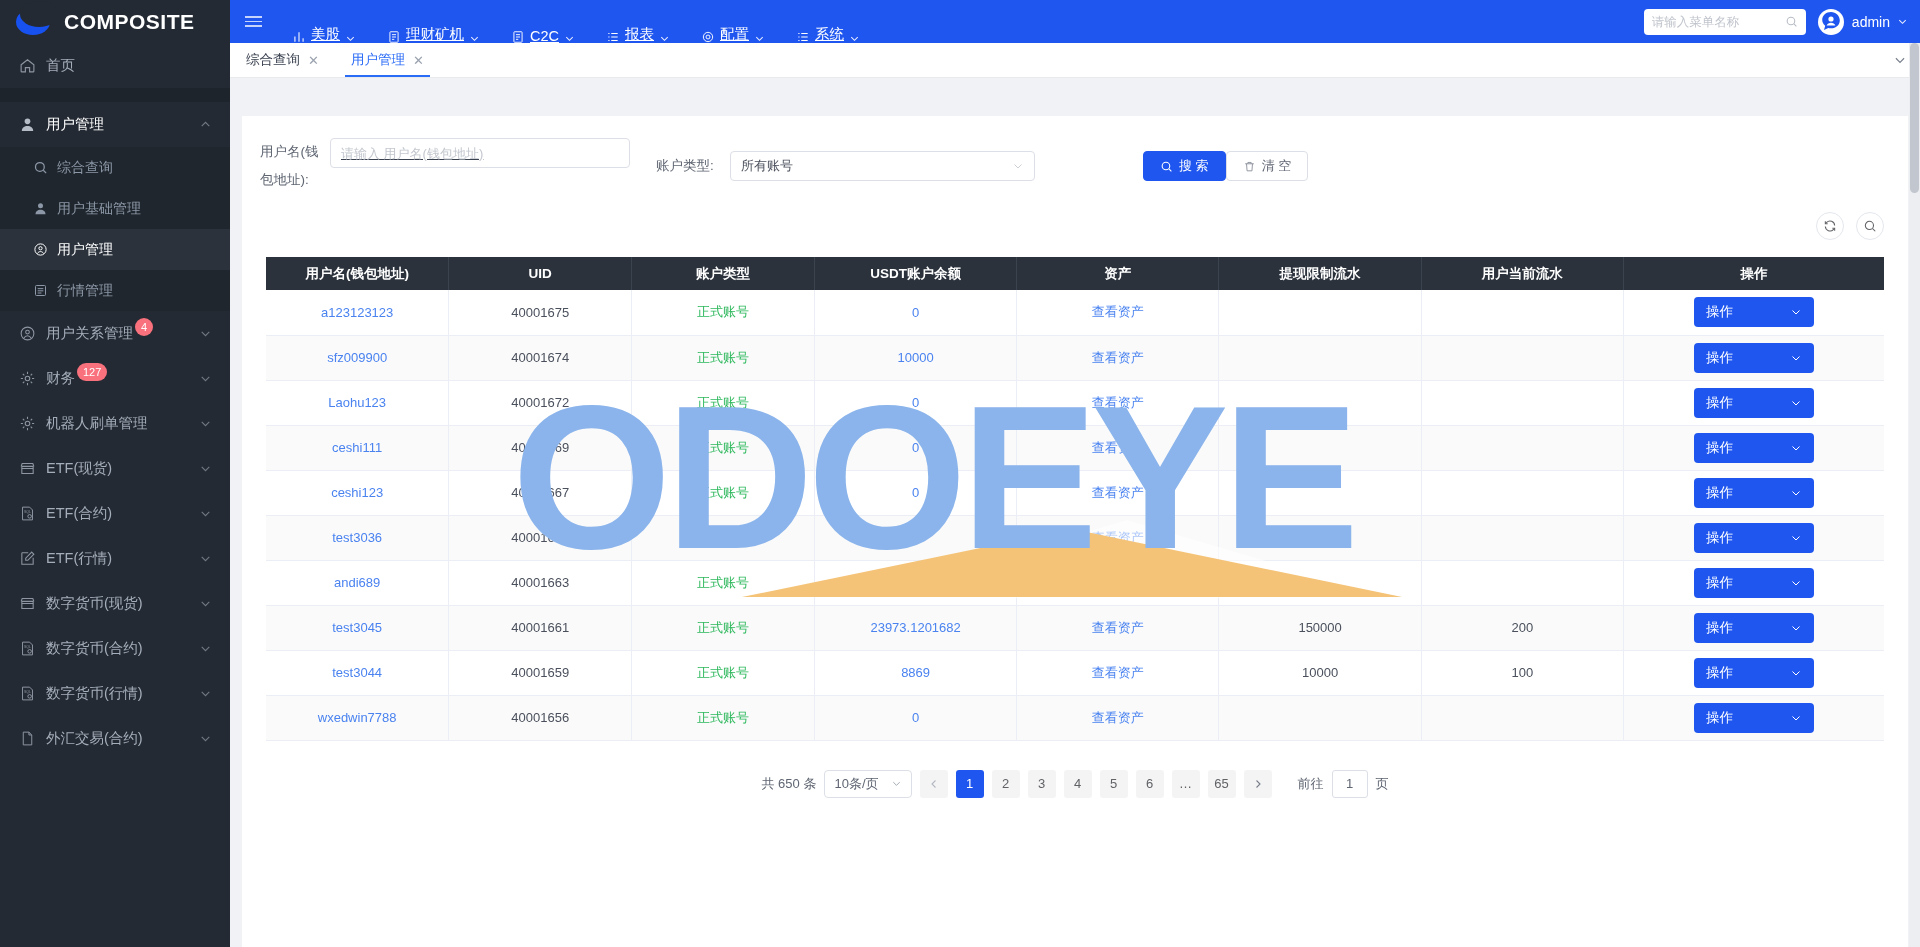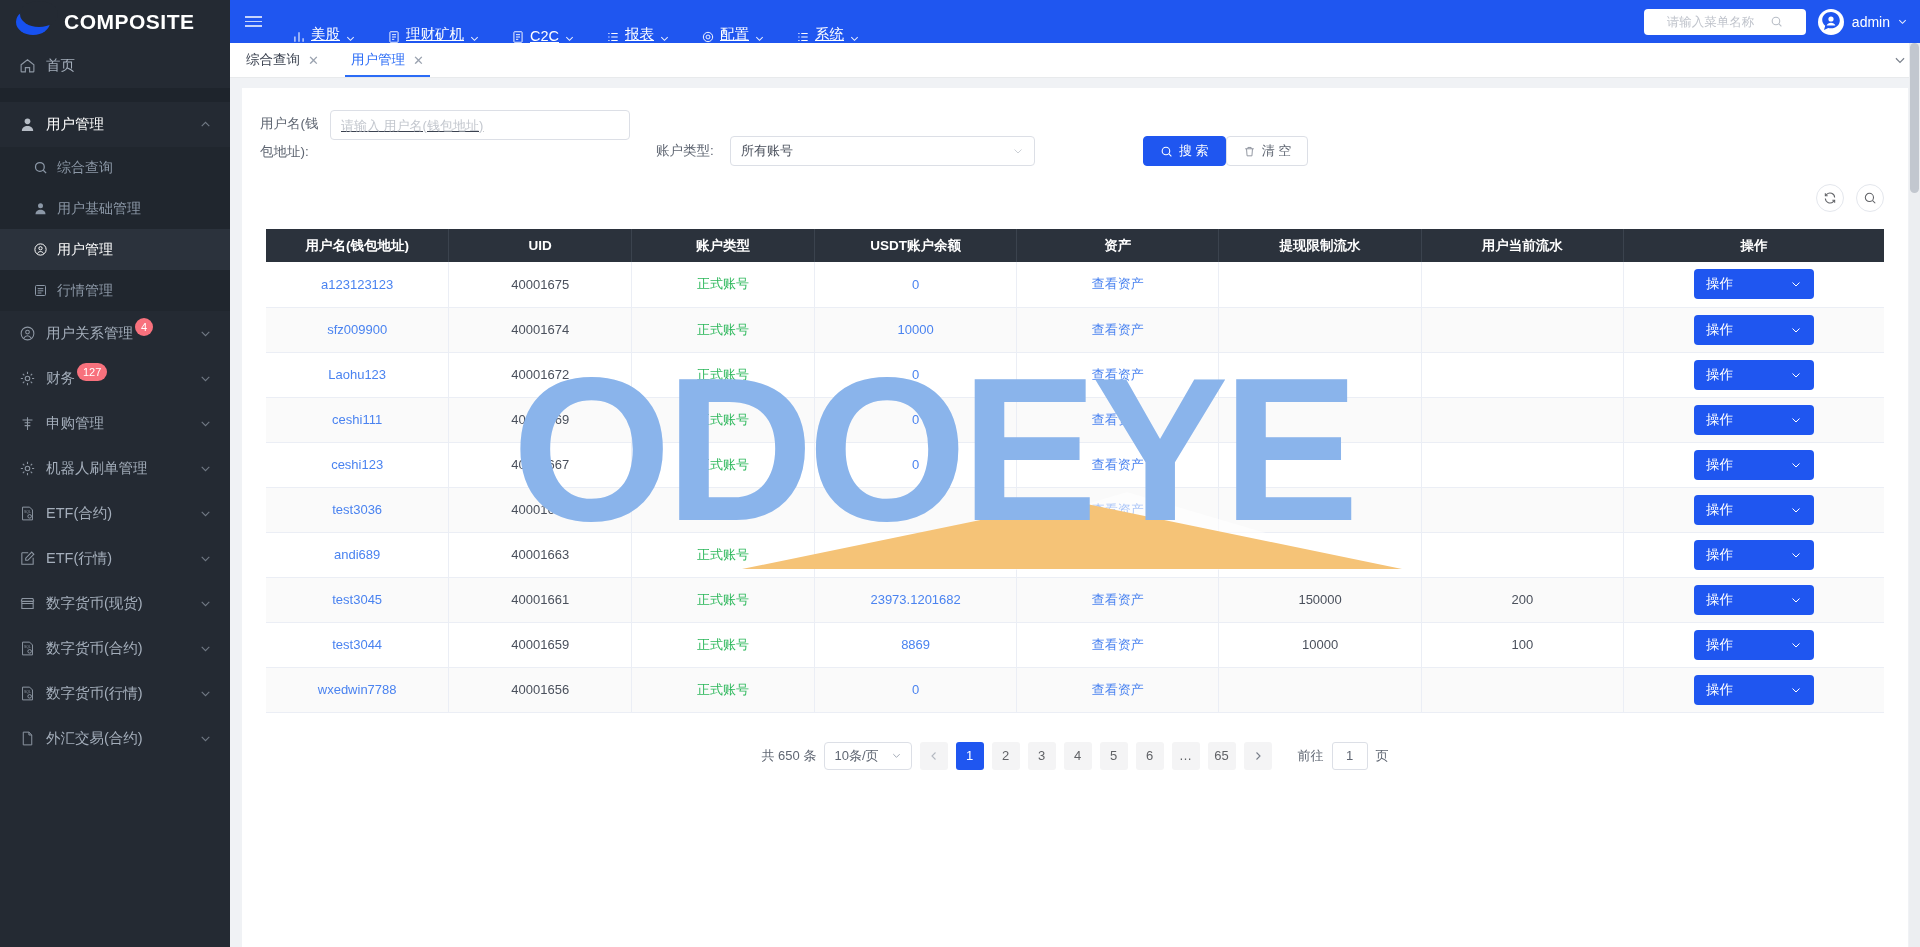--- a/index.html
+++ b/index.html
@@ -82,21 +82,21 @@
   .topnav-item {
     display: flex; align-items: flex-end; gap: 5px;
     color: #ffffff; font-size: 14.5px; padding: 0 15px; height: 45px;
     cursor: pointer; white-space: nowrap; text-decoration: underline;
   }
   .topnav-item .tn-icon { width: 15px; height: 15px; display:inline-flex; align-items:center; justify-content:center; }
   .topnav-item .caret { width: 11px; height: 11px; opacity: .9; }
   .top-right { margin-left: auto; display: flex; align-items: center; padding-right: 12px; gap: 0; }
   .menu-search {
     width: 162px; height: 26px; background: #ffffff; border-radius: 4px;
-    display: flex; align-items: center; padding: 0 23px; gap: 16px;
+    display: flex; align-items: center; padding: 0 8px; gap: 16px;
   }
   .menu-search input {
     border: none; outline: none; flex: 1 1 auto; font-size: 12.5px;
     color: #333; background: transparent; width: 100%;
     font-family: "Liberation Sans", sans-serif;
   }
   .menu-search input::placeholder { color: #c0c4cc; }
   .avatar {
     width: 26px; height: 26px; border-radius: 50%; background: #ffffff;
     margin-left: 12px; display:flex; align-items:center; justify-content:center;
@@ -128,22 +128,22 @@
   
   .content {
     flex: 1 1 auto; background: #f0f2f5; padding: 10px 12px 0 12px;
     overflow: hidden; position: relative;
   }
   .panel {
     background: #ffffff; min-height: 880px; padding: 0 0 0 0; position: relative;
   }
 
   .filter-row {
-    display: flex; align-items: flex-end; padding: 22px 0 0 0;
-    flex-wrap: nowrap; position: relative;
+    display: flex; align-items: center; padding: 22px 0 0 0;
+    flex-wrap: nowrap; position: relative; margin-top: 28px;
   }
   .form-item { display: flex; align-items: flex-start; }
   .form-label {
     font-size: 13.5px; color: #5f6672; line-height: 30px; text-align: left;
     width: 62px; margin-left: 18px; margin-right: 8px;
   }
   .form-label.two-line { line-height: 28px; }
   .inp {
     width: 300px; height: 30px; border: 1px solid #dcdfe6; border-radius: 4px;
     padding: 0 10px; font-size: 13px; color: #3b4250; outline: none;
@@ -367,49 +367,51 @@
             </svg>
         </span>
         <span class="mi-label"><span>财务</span><span class="badge">127</span></span>
         <span class="mi-arrow">
           <svg width="13" height="13" viewBox="0 0 24 24" fill="none" stroke="#a4aebb" stroke-width="2">
               <path d="M5 9l7 7 7-7"></path>
             </svg>
         </span>
       </div>
 
-      <div class="menu-item">
-        <span class="mi-icon">
-          <svg width="17" height="17" viewBox="0 0 24 24" fill="none" stroke="#a4aebb" stroke-width="1.5">
-              <path d="M12 3v18M5 7h14M8 11h8M8 15h8"></path>
-            </svg>
-        </span>
-        <span class="mi-label">申购管理</span>
-        <span class="mi-arrow">
-          <svg width="13" height="13" viewBox="0 0 24 24" fill="none" stroke="#a4aebb" stroke-width="2">
-              <path d="M5 9l7 7 7-7"></path>
-            </svg>
-        </span>
-      </div>
 
       <div class="menu-item">
         <span class="mi-icon">
           <svg width="17" height="17" viewBox="0 0 24 24" fill="none" stroke="#a4aebb" stroke-width="1.5">
               <circle cx="12" cy="12" r="3.2"></circle>
               <path d="M12 2.6v3M12 18.4v3M2.6 12h3M18.4 12h3M5.4 5.4l2.1 2.1M16.5 16.5l2.1 2.1M18.6 5.4l-2.1 2.1M7.5 16.5l-2.1 2.1"></path>
             </svg>
         </span>
         <span class="mi-label">机器人刷单管理</span>
         <span class="mi-arrow">
           <svg width="13" height="13" viewBox="0 0 24 24" fill="none" stroke="#a4aebb" stroke-width="2">
               <path d="M5 9l7 7 7-7"></path>
             </svg>
         </span>
       </div>
 
+      <div class="menu-item">
+        <span class="mi-icon">
+          <svg width="17" height="17" viewBox="0 0 24 24" fill="none" stroke="#a4aebb" stroke-width="1.5">
+              <path d="M4 9h16v10H4z"></path>
+              <path d="M3 9l1.5-4h15L21 9"></path>
+              <path d="M4 12h16"></path>
+            </svg>
+        </span>
+        <span class="mi-label">ETF(现货)</span>
+        <span class="mi-arrow">
+          <svg width="13" height="13" viewBox="0 0 24 24" fill="none" stroke="#a4aebb" stroke-width="2">
+              <path d="M5 9l7 7 7-7"></path>
+            </svg>
+        </span>
+      </div>
 
       <div class="menu-item">
         <span class="mi-icon">
           <svg width="17" height="17" viewBox="0 0 24 24" fill="none" stroke="#a4aebb" stroke-width="1.4">
               <path d="M5 3h10l4 4v14H5z"></path>
               <text x="7" y="11" font-size="5" fill="#a4aebb" stroke="none">SQL</text>
               <circle cx="15" cy="16" r="2.5"></circle>
             </svg>
         </span>
         <span class="mi-label">ETF(合约)</span>

